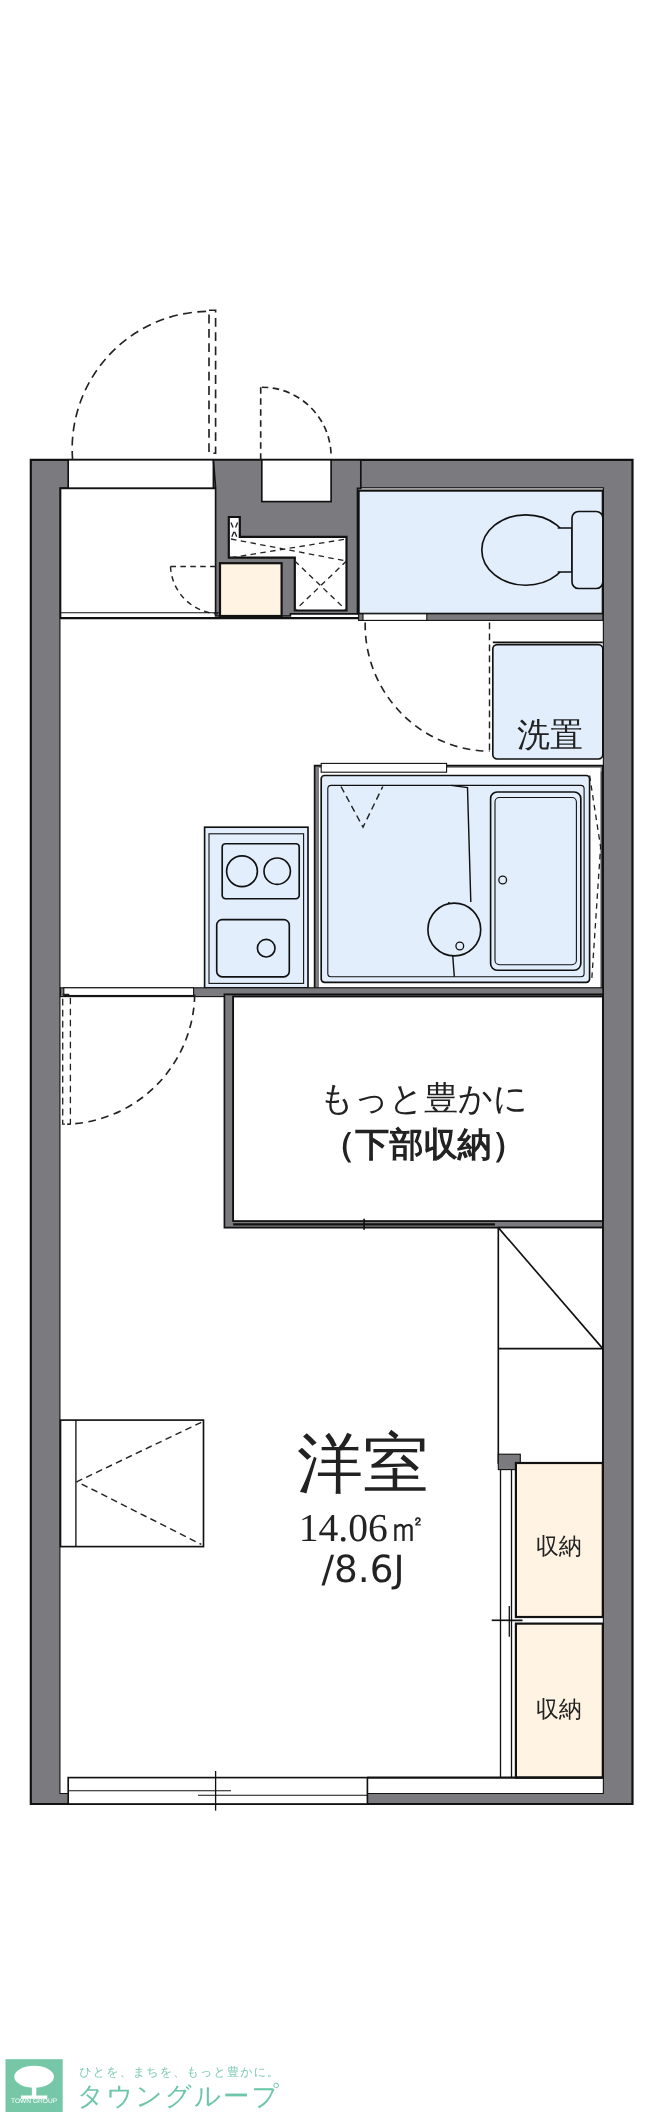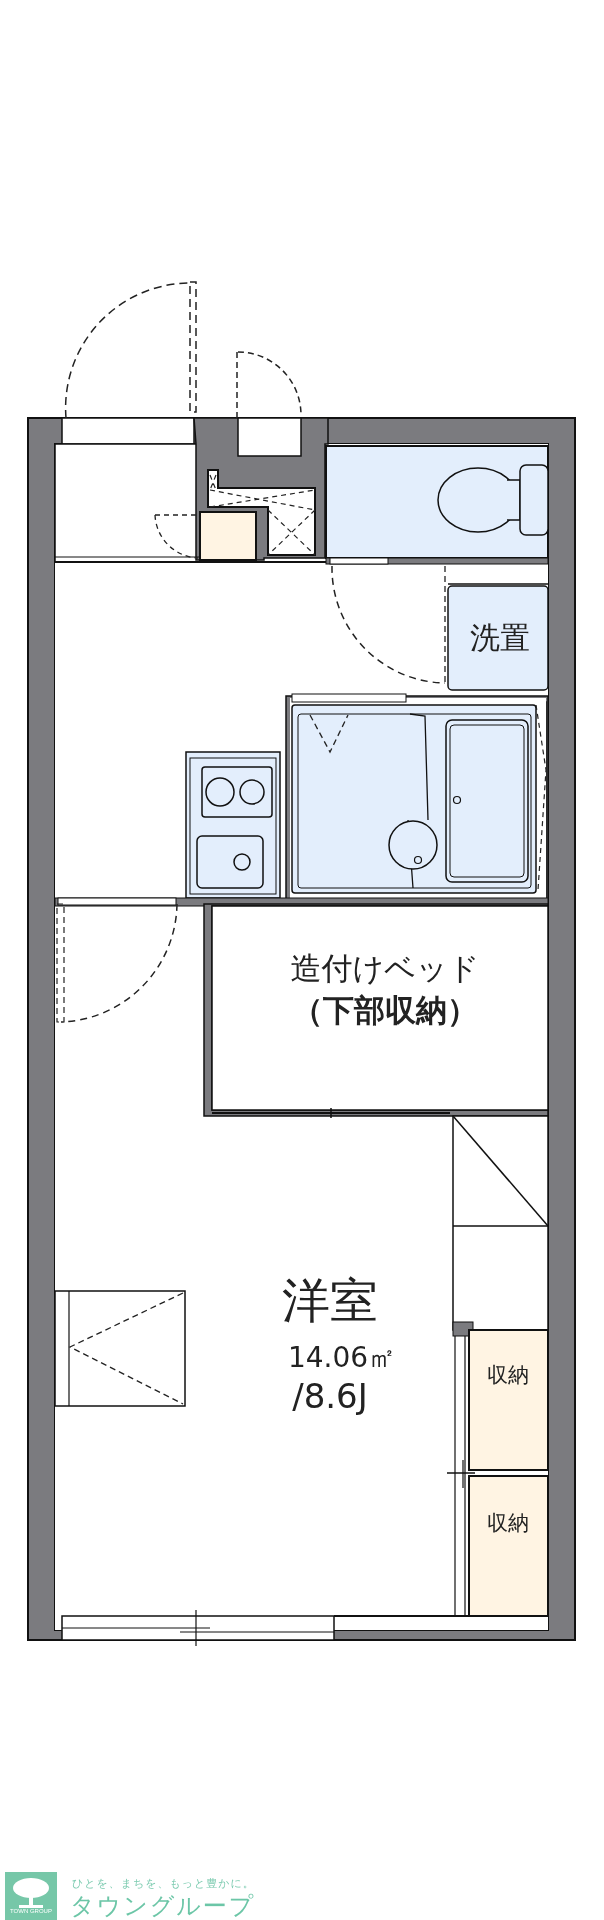--- a/index.html
+++ b/index.html
@@ -1,20 +1,20 @@
 <!DOCTYPE html>
 <html><head>
 <meta charset="utf-8">
 <style>
   html,body{margin:0;padding:0;background:#fff;}
   body{width:604px;height:1920px;position:relative;overflow:hidden;font-family:"DejaVu Sans","Liberation Sans",sans-serif;}
   #plan{position:absolute;left:0;top:0;width:604px;height:1920px;}
-  .lbl{position:absolute;color:#222;text-align:center;white-space:nowrap;}
-  .room-main{left:230px;top:1275px;width:200px;font-size:48px;line-height:50px;}
-  .area{left:232px;top:1340px;width:220px;font-size:28px;line-height:36px;}
+  .lbl{position:absolute;color:#222;text-align:center;white-space:nowrap;margin-top:31px;}
+  .room-main{left:230px;top:1275px;width:200px;font-size:60px;line-height:50px;}
+  .area{left:220px;top:1340px;width:220px;font-size:36px;line-height:36px;font-family:Liberation Serif, serif;}
   .jo{left:220px;top:1378px;width:220px;font-size:34px;line-height:36px;}
   .bed1{left:215px;top:950px;width:340px;font-size:31px;line-height:36px;}
   .bed2{left:215px;top:992px;width:340px;font-size:31px;line-height:36px;font-weight:bold;}
   .wash{left:450px;top:620px;width:100px;font-size:30px;line-height:36px;}
   .stor{width:60px;font-size:21px;line-height:46px;white-space:normal;}
   .logo{position:absolute;left:0;top:1866px;width:260px;height:54px;}
   .logo-box{position:absolute;left:5px;top:6px;width:52px;height:48px;background:#76c7a8;}
   .logo-en{position:absolute;left:5px;top:42px;width:52px;font-size:6px;color:#fff;text-align:center;font-family:"Liberation Sans",sans-serif;}
   .logo-tag{position:absolute;left:72px;top:10px;font-size:11px;color:#7ccbb0;letter-spacing:1px;}
   .logo-name{position:absolute;left:70px;top:24px;font-size:24px;color:#6cc6a7;letter-spacing:2px;}
@@ -126,21 +126,21 @@
   <line x1="62" y1="1628" x2="210" y2="1628" stroke="#111" stroke-width="1"></line>
   <line x1="180" y1="1632" x2="334" y2="1632" stroke="#111" stroke-width="1"></line>
   <line x1="196" y1="1610" x2="196" y2="1646" stroke="#111" stroke-width="1.2"></line>
   <line x1="334" y1="1616" x2="548" y2="1616" stroke="#111" stroke-width="2"></line>
 </svg>
 </div>
 
 <div class="lbl room-main">洋室</div>
 <div class="lbl area">14.06㎡</div>
 <div class="lbl jo">/8.6J</div>
-<div class="lbl bed1">造付けベッド</div>
+<div class="lbl bed1">もっと豊かに</div>
 <div class="lbl bed2">（下部収納）</div>
 <div class="lbl wash">洗置</div>
 <div class="lbl stor" style="left:478px;top:1352px;">収納</div>
 <div class="lbl stor" style="left:478px;top:1500px;">収納</div>
 
 <div class="logo">
   <div class="logo-box">
     <svg width="52" height="40" viewBox="0 0 52 40">
       <ellipse cx="26" cy="16" rx="18" ry="10" fill="#fff"></ellipse>
       <rect x="24" y="20" width="4" height="14" fill="#fff"></rect>

